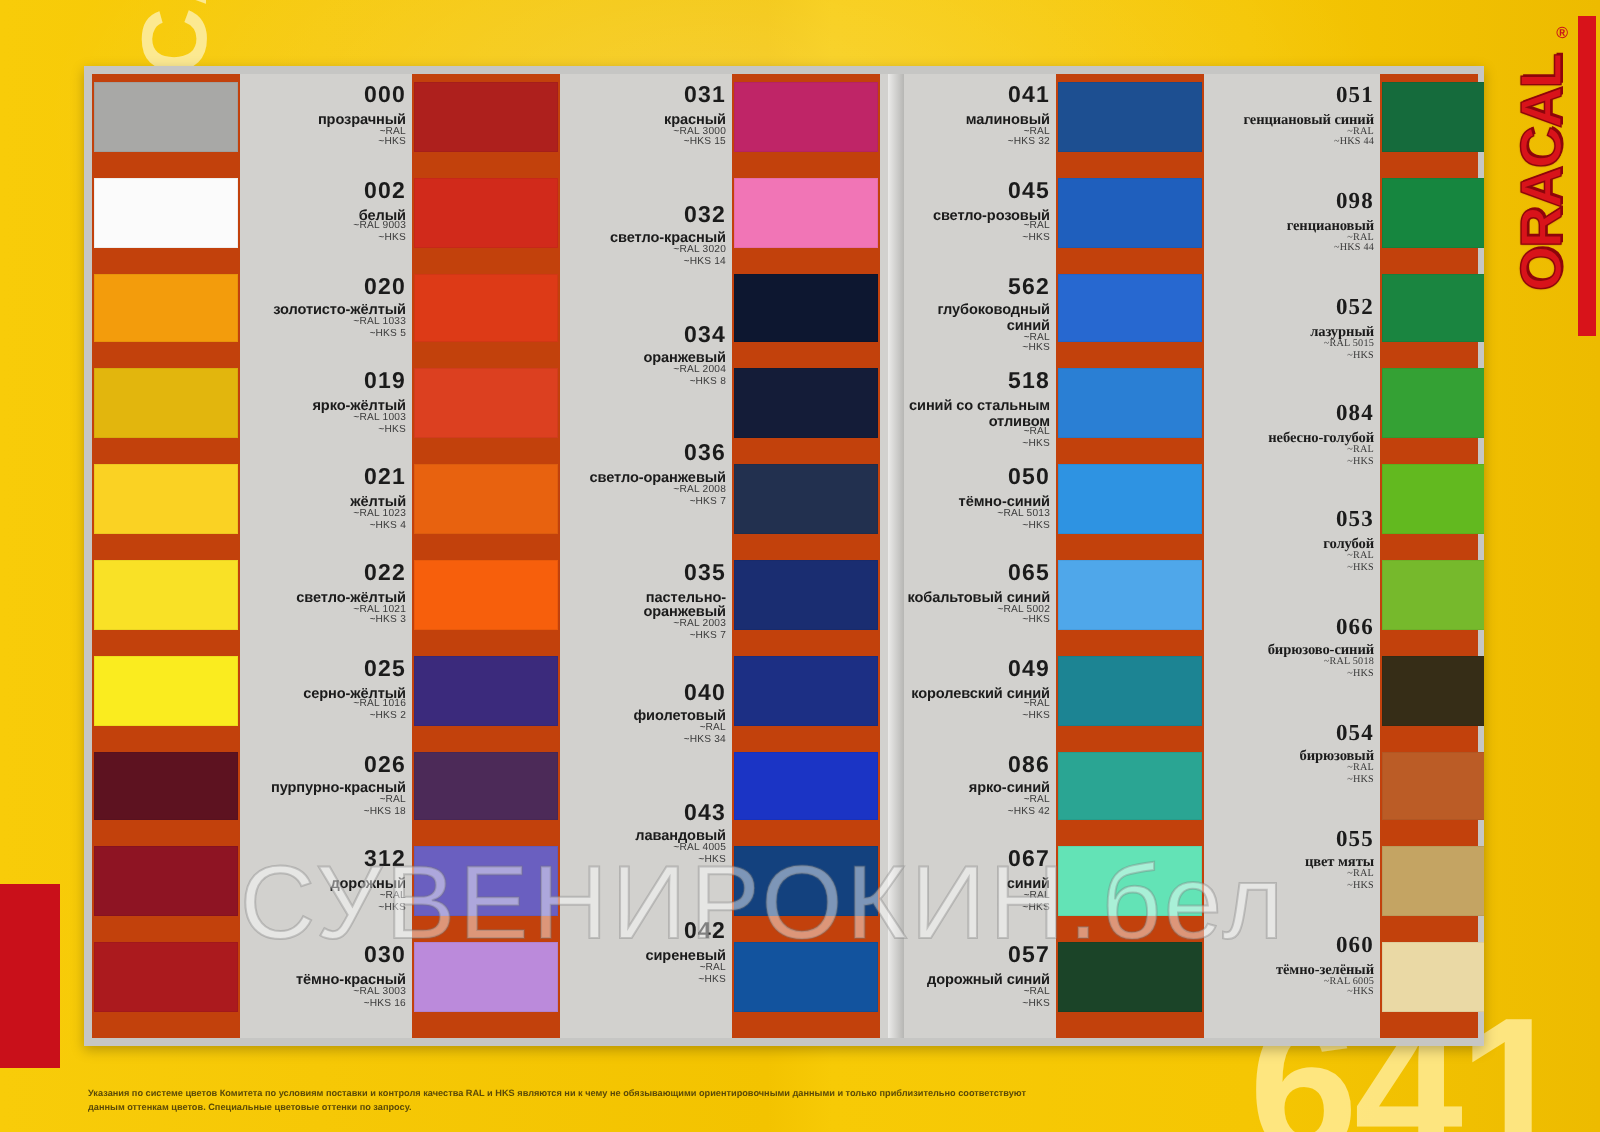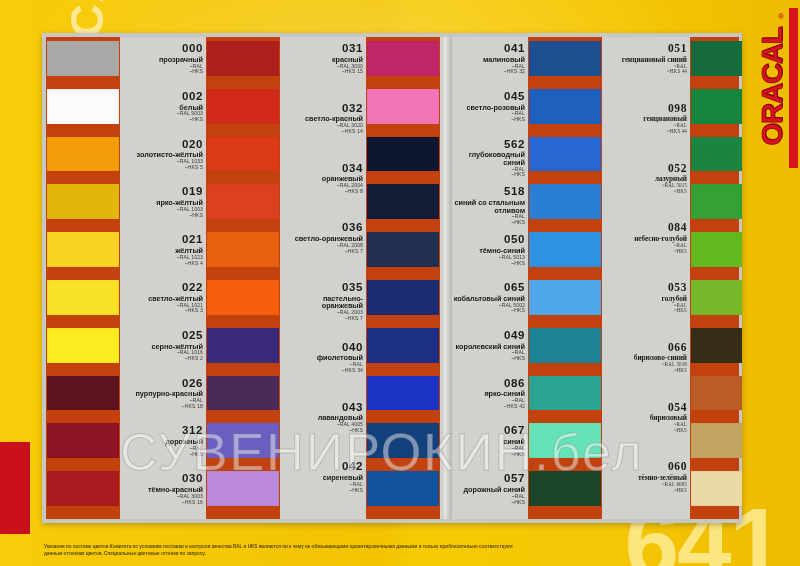--- a/index.html
+++ b/index.html
@@ -628,20 +628,28 @@
             <div class="cell">
               <div class="lab">
                 <span class="code">054</span>
                 <span class="nm">бирюзовый</span>
                 <span class="ral">~RAL</span>
                 <span class="hks">~HKS</span>
               </div>
             </div>
             <div class="cell">
               <div class="lab">
+                <span class="code">055</span>
+                <span class="nm">цвет мяты</span>
+                <span class="ral">~RAL</span>
+                <span class="hks">~HKS</span>
+              </div>
+            </div>
+            <div class="cell">
+              <div class="lab">
                 <span class="code">060</span>
                 <span class="nm">тёмно-зелёный</span>
                 <span class="ral">~RAL 6005</span>
                 <span class="hks">~HKS</span>
               </div>
             </div>
           </div>
         </div>
         <div class="colgroup cg-0">
           <div class="swatch-col">

